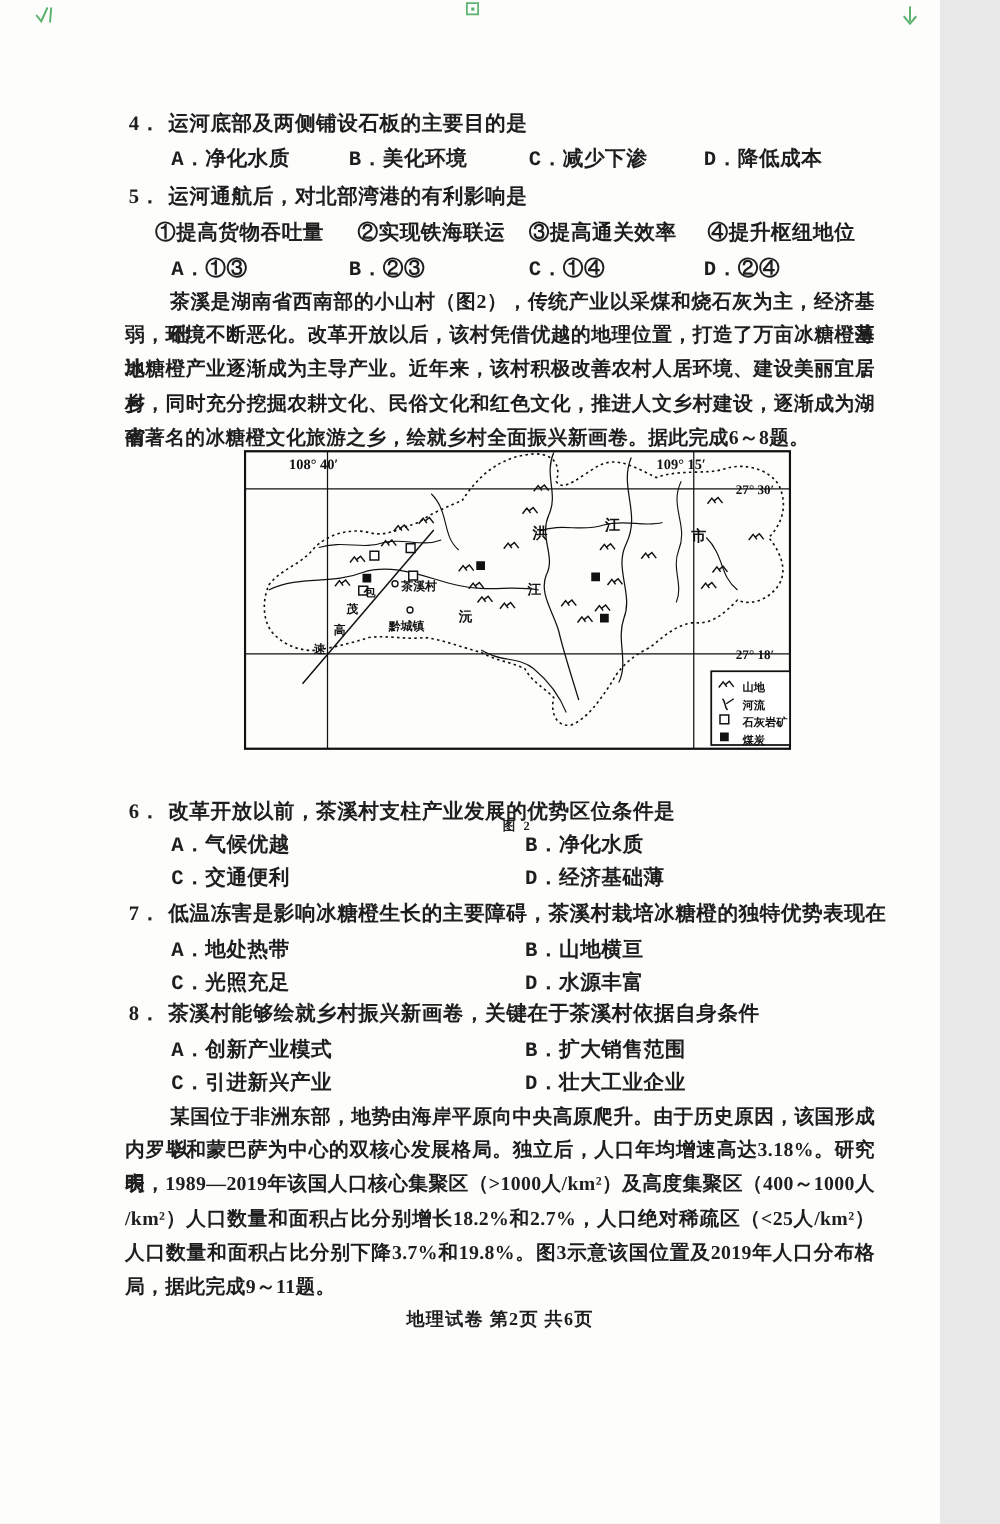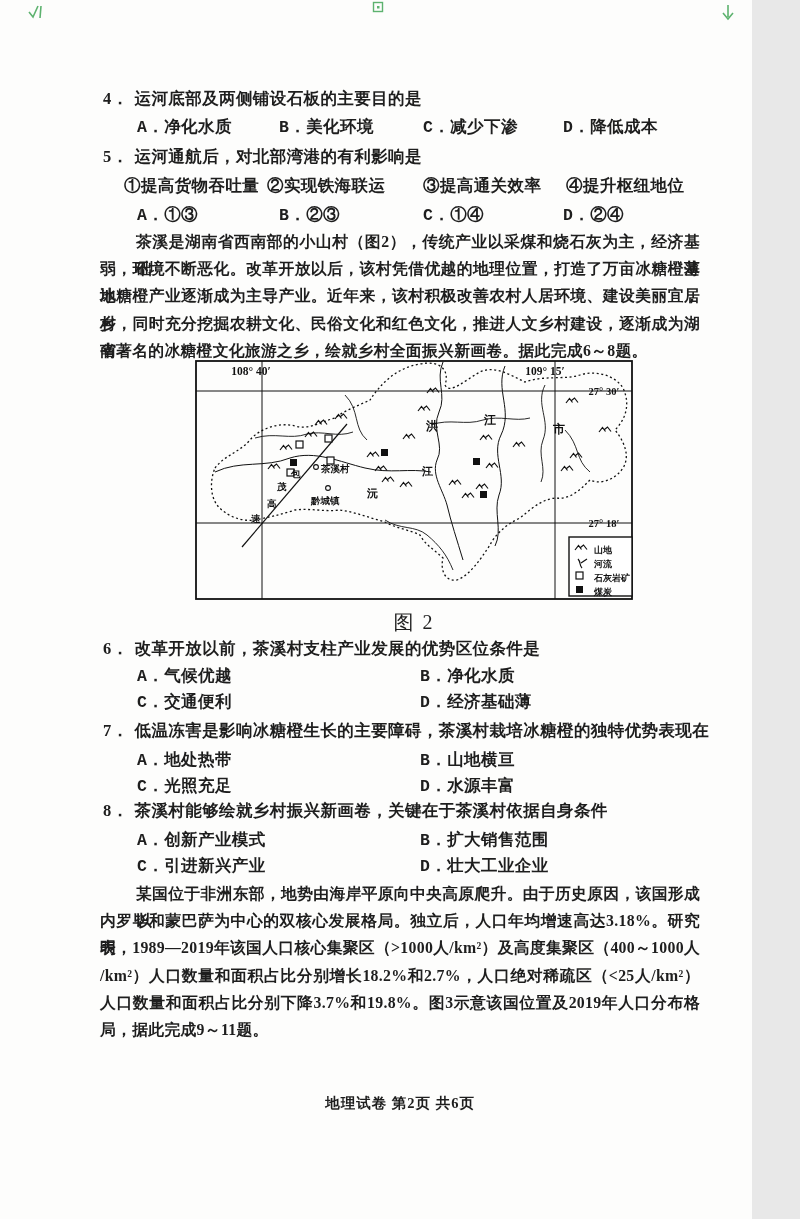--- a/index.html
+++ b/index.html
@@ -8,23 +8,23 @@
   .abs{position:absolute;}
   .stem{font-size:16.5px;letter-spacing:.4px;white-space:nowrap;font-weight:600;}
   .qnum{padding-right:6px;}
   .optrow{position:absolute;left:0;top:0;width:800px;height:22px;font-family:Liberation Mono, monospace;}
   .opt{position:absolute;font-size:16.5px;letter-spacing:.4px;white-space:nowrap;font-weight:600;}
   .para{position:absolute;left:100px;width:600px;}
   .pline{height:27.2px;line-height:27.2px;font-size:15.8px;letter-spacing:.3px;font-weight:600;
          text-align:justify;text-align-last:justify;}
   .pline.first{margin-left:36px;width:564px;}
   .pline.last{text-align:left;text-align-last:auto;}
-  .caption{font-size:20px;font-weight:400;letter-spacing:2px;}
+  .caption{font-size:10px;font-weight:700;letter-spacing:2px;margin-top:45px;}
   .footer{position:absolute;left:0;top:1046px;width:800px;text-align:center;
-          font-size:14.5px;font-weight:700;letter-spacing:1px;margin-top:48px;}
+          font-size:14.5px;font-weight:700;letter-spacing:1px;}
   svg text{font-family:"Liberation Serif","DejaVu Serif",serif;fill:#111;}
   .mapline{stroke:#111;fill:none;}
   .scan-mark{opacity:.8;}
 </style>
 </head>
 <body>
 
 <div class="page">
 
   <svg class="abs scan-mark" style="left:27px;top:3px" width="18" height="18">
@@ -42,21 +42,21 @@
   <div class="abs optrow" style="top:116px">
     <span class="opt" style="left:137px">A．净化水质</span>
     <span class="opt" style="left:279px">B．美化环境</span>
     <span class="opt" style="left:423px">C．减少下渗</span>
     <span class="opt" style="left:563px">D．降低成本</span>
   </div>
 
   <div class="abs stem" style="left:103px;top:146px"><span class="qnum">5．</span><span>运河通航后，对北部湾港的有利影响是</span></div>
   <div class="abs optrow" style="top:175px">
     <span class="opt" style="left:124px">①提高货物吞吐量</span>
-    <span class="opt" style="left:267px">②实现铁海联运</span>
+    <span class="opt" style="left:286px">②实现铁海联运</span>
     <span class="opt" style="left:423px">③提高通关效率</span>
     <span class="opt" style="left:566px">④提升枢纽地位</span>
   </div>
   <div class="abs optrow" style="top:204px">
     <span class="opt" style="left:137px">A．①③</span>
     <span class="opt" style="left:279px">B．②③</span>
     <span class="opt" style="left:423px">C．①④</span>
     <span class="opt" style="left:563px">D．②④</span>
   </div>
 

